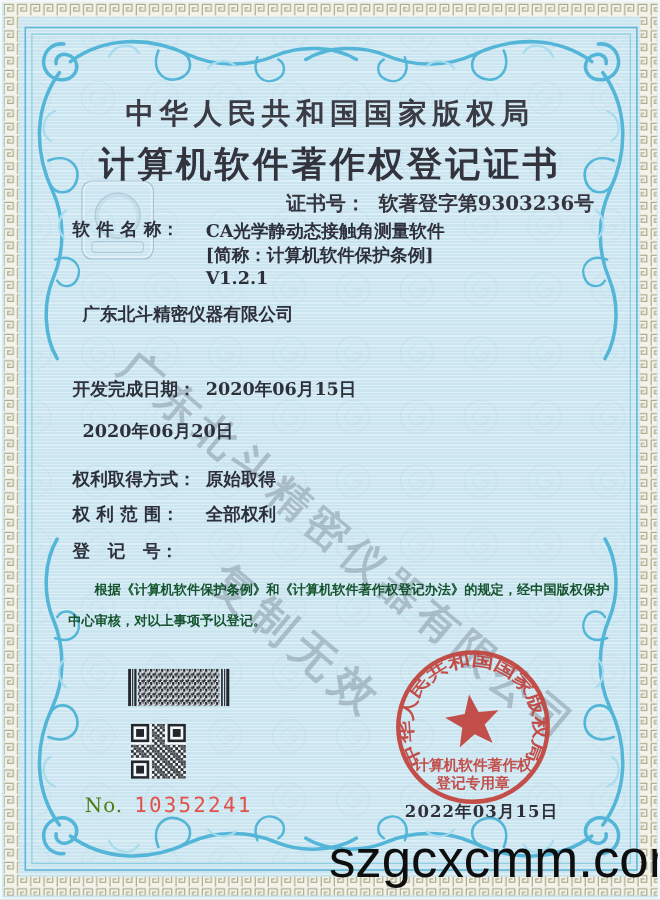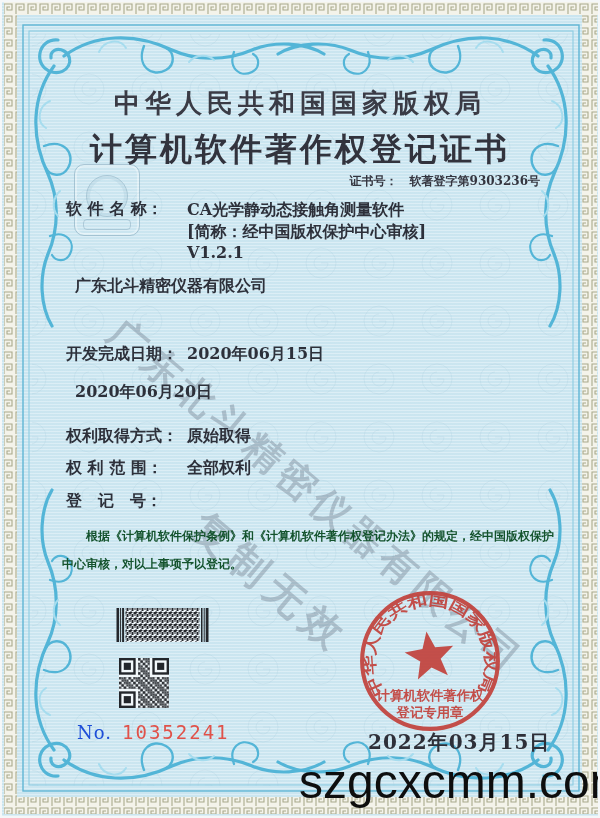--- a/index.html
+++ b/index.html
@@ -16,41 +16,41 @@
   .content{position:absolute;inset:0;z-index:3;}
   .authority{
     position:absolute;top:84px;left:0;width:100%;text-align:center;
     font-size:26px;font-weight:700;letter-spacing:5px;color:#3a3b45;
   }
   .doctitle{
     position:absolute;top:126px;left:0;width:100%;text-align:center;
     font-size:32px;font-weight:700;letter-spacing:3px;color:#32333d;
   }
   .certno{
-    position:absolute;top:171px;right:58px;font-size:12px;font-weight:700;color:#34353f;
+    position:absolute;top:171px;right:58px;font-size:18px;font-weight:700;color:#34353f;
   }
   .certno .num{margin-left:12px;}
   .frow{position:absolute;left:64px;display:flex;font-size:16px;font-weight:700;color:#2d303a;}
   .flabel{width:112px;flex:none;}
   .fvalue{margin-left:9px;}
   .fvalue .vline{line-height:21.5px;}
   .statement{
     position:absolute;top:520px;left:60px;width:492px;
     font-size:12px;font-weight:700;line-height:2.35;color:#14532d;
     text-indent:2em;text-align:justify;
   }
   .codes{position:absolute;z-index:4;}
   .barcode{left:114px;top:606px;width:93px;height:34px;}
   .qrcode{left:117px;top:656px;width:50px;height:50px;}
   .serialrow{position:absolute;left:75px;top:719px;z-index:4;display:flex;align-items:baseline;}
-  .serial-label{font-size:18px;color:#1d4ed8;letter-spacing:1px;}
+  .serial-label{font-size:18px;color:#4d7c0f;letter-spacing:1px;}
   .serial-num{margin-left:10px;font-family:"DejaVu Sans Mono","Liberation Mono",monospace;
     font-size:19px;letter-spacing:2px;color:#e0524a;}
   .seal{position:absolute;left:356px;top:587px;width:144px;height:144px;z-index:5;opacity:.92;}
-  .issuedate{position:absolute;left:366px;top:727px;font-size:20px;font-weight:700;
+  .issuedate{position:absolute;left:366px;top:727px;font-size:15px;font-weight:700;
     letter-spacing:1px;color:#2e2f38;z-index:4;}
   .watermark{
     position:absolute;left:128px;top:306px;z-index:2;
     transform:rotate(40deg);transform-origin:0 0;
     color:rgba(95,105,122,.34);font-weight:700;white-space:nowrap;pointer-events:none;
   }
   .watermark .wl1{font-size:38px;letter-spacing:6px;}
   .watermark .wl2{font-size:40px;letter-spacing:8px;margin:42px 0 0 188px;}
   .emboss{
     position:absolute;left:72px;top:162px;width:64px;height:70px;z-index:1;
@@ -136,21 +136,21 @@
     <div class="authority">中华人民共和国国家版权局</div>
     <div class="doctitle">计算机软件著作权登记证书</div>
     <div class="certno">
       <span>证书号：</span><span class="num">软著登字第9303236号</span>
     </div>
 
     <div class="frow" style="top:197px;">
       <div class="flabel">软 件 名 称：</div>
       <div class="fvalue">
         <div class="vline">CA光学静动态接触角测量软件</div>
-        <div class="vline">[简称：经中国版权保护中心审核]</div>
+        <div class="vline">[简称：计算机软件保护条例]</div>
         <div class="vline">V1.2.1</div>
       </div>
     </div>
 
     <div class="frow" style="top:274px;">
       <div class="fvalue">广东北斗精密仪器有限公司</div>
     </div>
 
     <div class="frow" style="top:342px;">
       <div class="flabel">开发完成日期：</div>

